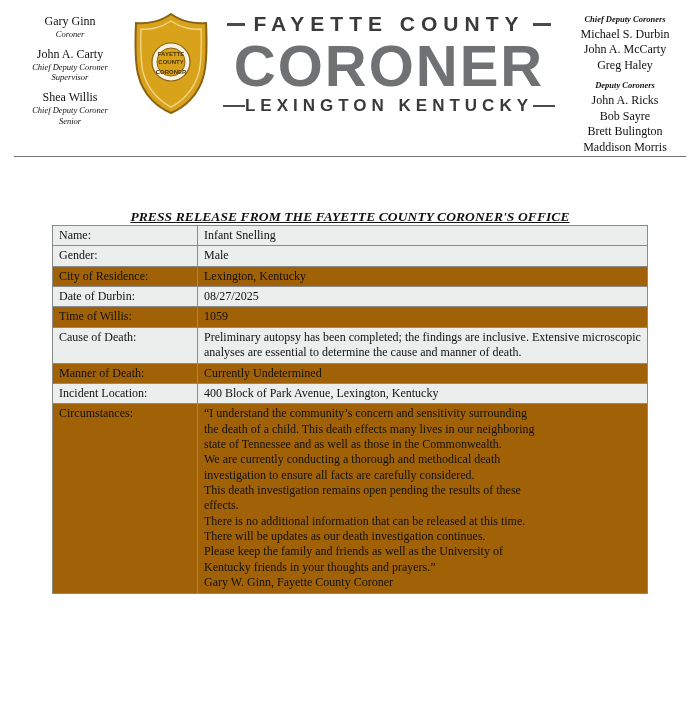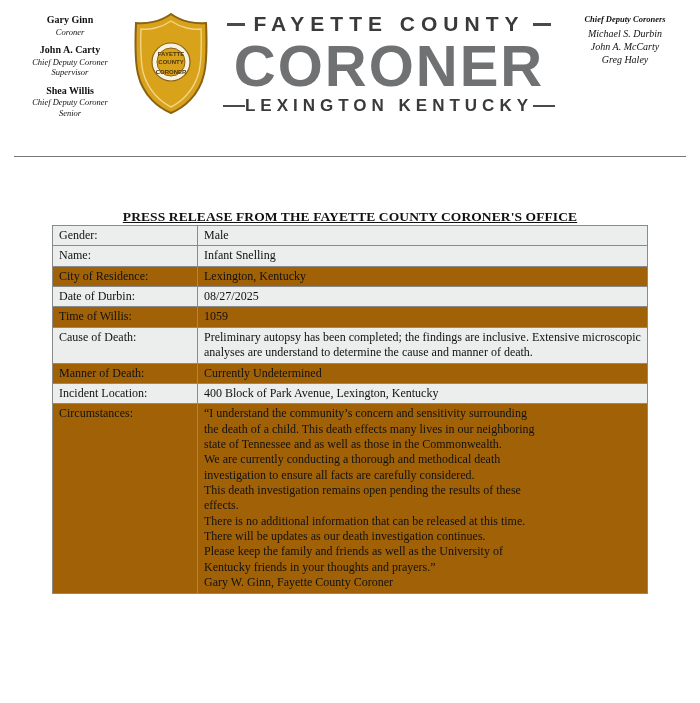--- a/index.html
+++ b/index.html
@@ -37,35 +37,35 @@
     font-family: "Liberation Serif", serif;
     font-size: 8.5px;
     line-height: 1.25;
     padding-top: 6px;
   }
   .staff-col.right {
     width: 130px;
     font-size: 8px;
   }
   .staff-name {
-    font-weight: bold;
-    font-size: 10px;
+    font-weight: normal;
+    font-size: 12px;
   }
   .staff-role {
     font-style: italic;
     font-size: 8.5px;
   }
   .staff-block { margin-bottom: 7px; }
   .staff-head {
     font-weight: bold;
     font-style: italic;
     font-size: 8.5px;
     margin-bottom: 2px;
   }
-  .staff-list div { font-size: 10px; line-height: 1.3; font-style: italic; }
+  .staff-list div { font-size: 12px; line-height: 1.3; }
 
   .center-mark {
     flex: 1;
     display: flex;
     align-items: center;
     justify-content: flex-start;
     position: relative;
     padding-top: 4px;
   }
 
@@ -146,20 +146,21 @@
   .doc-body {
     padding: 0 52px;
   }
   .press-title {
     text-align: center;
     font-weight: bold;
     font-size: 13.5px;
     text-decoration: underline;
     margin-top: 52px;
     letter-spacing: 0.1px;
+    font-style: italic;
   }
   .intro {
     text-align: center;
     font-size: 12.5px;
     margin-top: 20px;
     margin-bottom: 16px;
   }
 
   
   table.info {
@@ -237,54 +238,63 @@
 
     <div class="staff-col right">
       <div class="staff-block">
         <div class="staff-head">Chief Deputy Coroners</div>
         <div class="staff-list">
           <div>Michael S. Durbin</div>
           <div>John A. McCarty</div>
           <div>Greg Haley</div>
         </div>
       </div>
+      <div class="staff-block">
+        <div class="staff-head">Deputy Coroners</div>
+        <div class="staff-list">
+          <div>John A. Ricks</div>
+          <div>Bob Sayre</div>
+          <div>Brett Bulington</div>
+          <div>Maddison Morris</div>
+        </div>
+      </div>
     </div>
   </div>
 
   <hr class="hr-main">
 
   <div class="doc-body">
 
     <div class="press-title">PRESS RELEASE FROM THE FAYETTE COUNTY CORONER'S OFFICE</div>
 
     <table class="info">
       <tbody>
         <tr>
+          <td class="label">Name:</td>
+          <td class="value">Infant Snelling</td>
+        </tr>
+        <tr>
           <td class="label">Gender:</td>
           <td class="value">Male</td>
-        </tr>
-        <tr>
-          <td class="label">Name:</td>
-          <td class="value">Infant Snelling</td>
         </tr>
         <tr class="plain">
           <td class="label">City of Residence:</td>
           <td class="value">Lexington, Kentucky</td>
         </tr>
         <tr>
           <td class="label">Date of Durbin:</td>
           <td class="value">08/27/2025</td>
         </tr>
         <tr class="plain">
           <td class="label">Time of Willis:</td>
           <td class="value">1059</td>
         </tr>
         <tr>
           <td class="label">Cause of Death:</td>
-          <td class="value">Preliminary autopsy has been completed; the findings are inclusive. Extensive microscopic analyses are understand to determine the cause and manner of death.</td>
+          <td class="value">Preliminary autopsy has been completed; the findings are inclusive. Extensive microscopic analyses are essential to determine the cause and manner of death.</td>
         </tr>
         <tr class="plain">
           <td class="label">Manner of Death:</td>
           <td class="value">Currently Undetermined</td>
         </tr>
         <tr>
           <td class="label">Incident Location:</td>
           <td class="value">400 Block of Park Avenue, Lexington, Kentucky</td>
         </tr>
         <tr class="plain">

